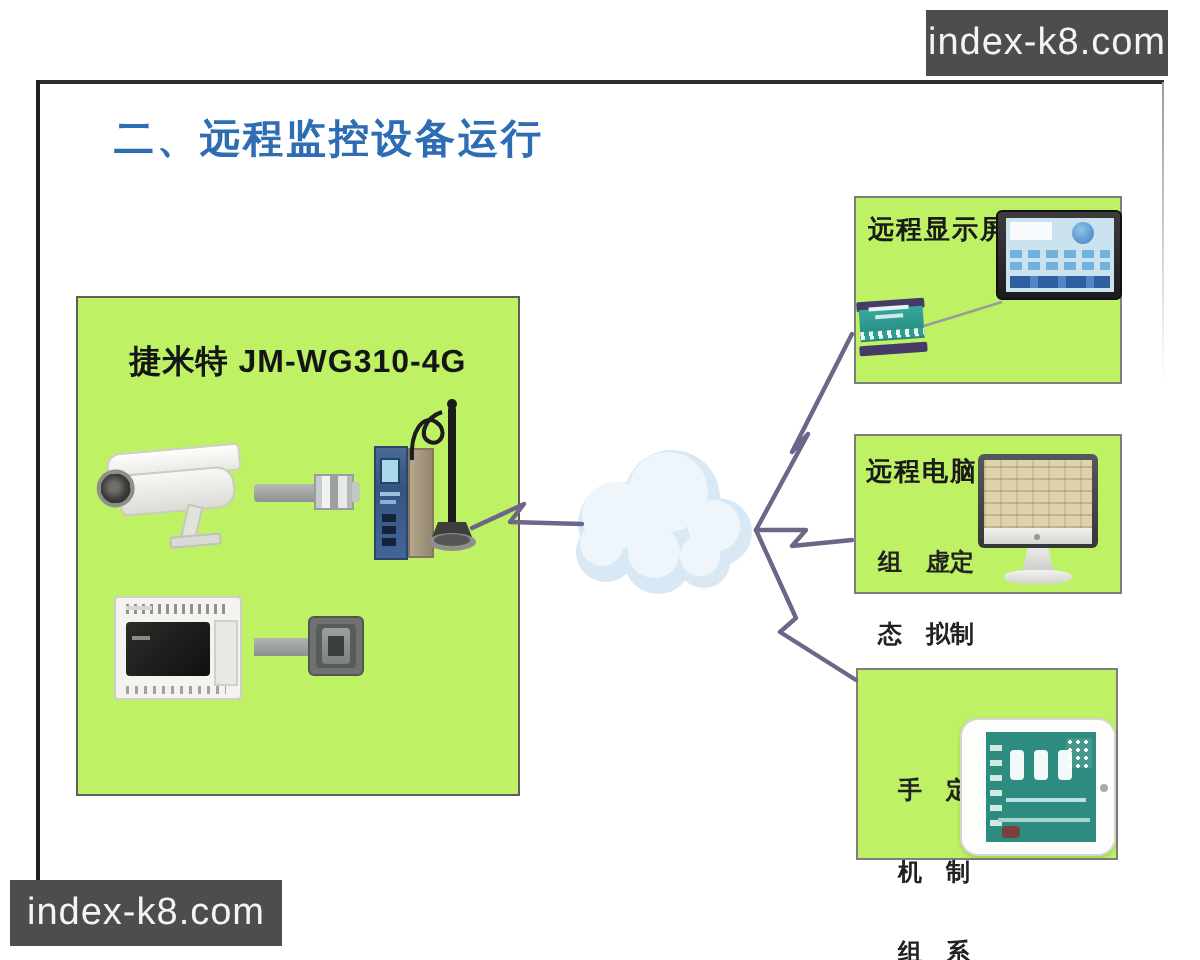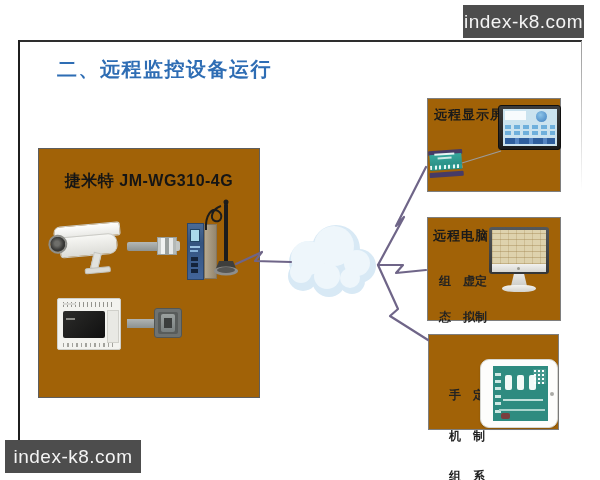--- a/index.html
+++ b/index.html
@@ -17,25 +17,25 @@
   .wm { position:absolute; background:#4d4d4d; color:#f4f4f4; font-size:19px;
         display:flex; align-items:center; justify-content:center; z-index:6; letter-spacing:0.5px; }
   .wm-tr { left:463px; top:5px; width:121px; height:33px; }
   .wm-bl { left:5px; top:440px; width:136px; height:33px; }
 
   
   .title { position:absolute; left:57px; top:56px; font-size:20px; font-weight:bold;
            color:#2e6db4; letter-spacing:1.5px; z-index:2; }
 
   
-  .box { position:absolute; background:#a16207; z-index:2; }
+  .box { position:absolute; background:#bef264; z-index:2; }
   .local-box { left:38px; top:148px; width:222px; height:250px; border:1px solid #5e5e5e;padding-left:40px; }
   .nbox { border:1px solid #7e7e7e; }
   .box1 { left:427px; top:98px;  width:134px; height:94px; }
-  .box2 { left:427px; top:217px; width:134px; height:104px; }
+  .box2 { left:427px; top:217px; width:134px; height:80px; }
   .box3 { left:428px; top:334px; width:131px; height:96px; }
 
   .device-title { position:absolute; left:0; top:22px; width:100%; text-align:center;
                   font-size:16px; font-weight:bold; color:#151515; letter-spacing:0.5px; }
   .node-label { position:absolute; font-size:13px; font-weight:bold; color:#1a1a1a; letter-spacing:1px; }
   .box1 .node-label { left:6px; top:7px; }
   .box2 .node-label { left:5px; top:9px; }
   .box3 .node-label { left:5px; top:7px; }
 
   .features { position:absolute; font-size:12px; font-weight:bold; color:#222; white-space:pre; }

